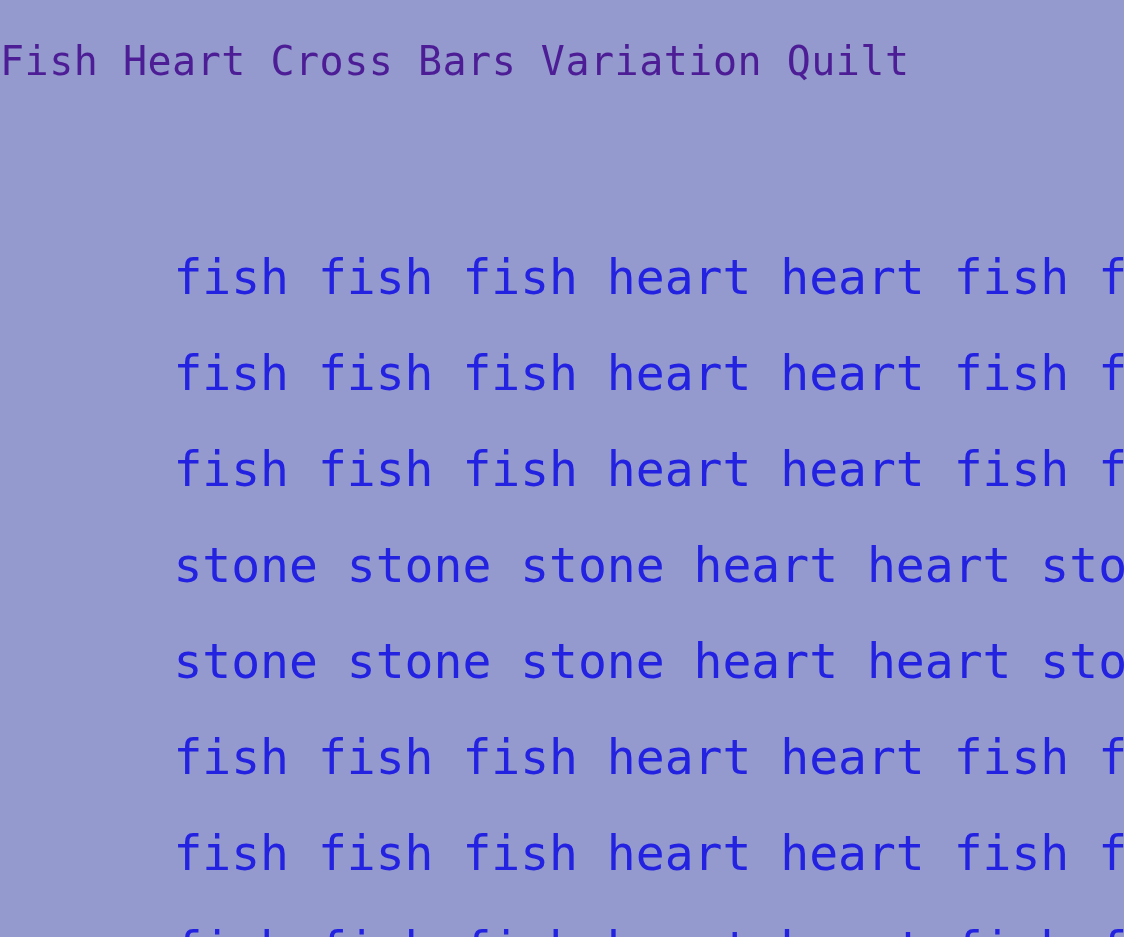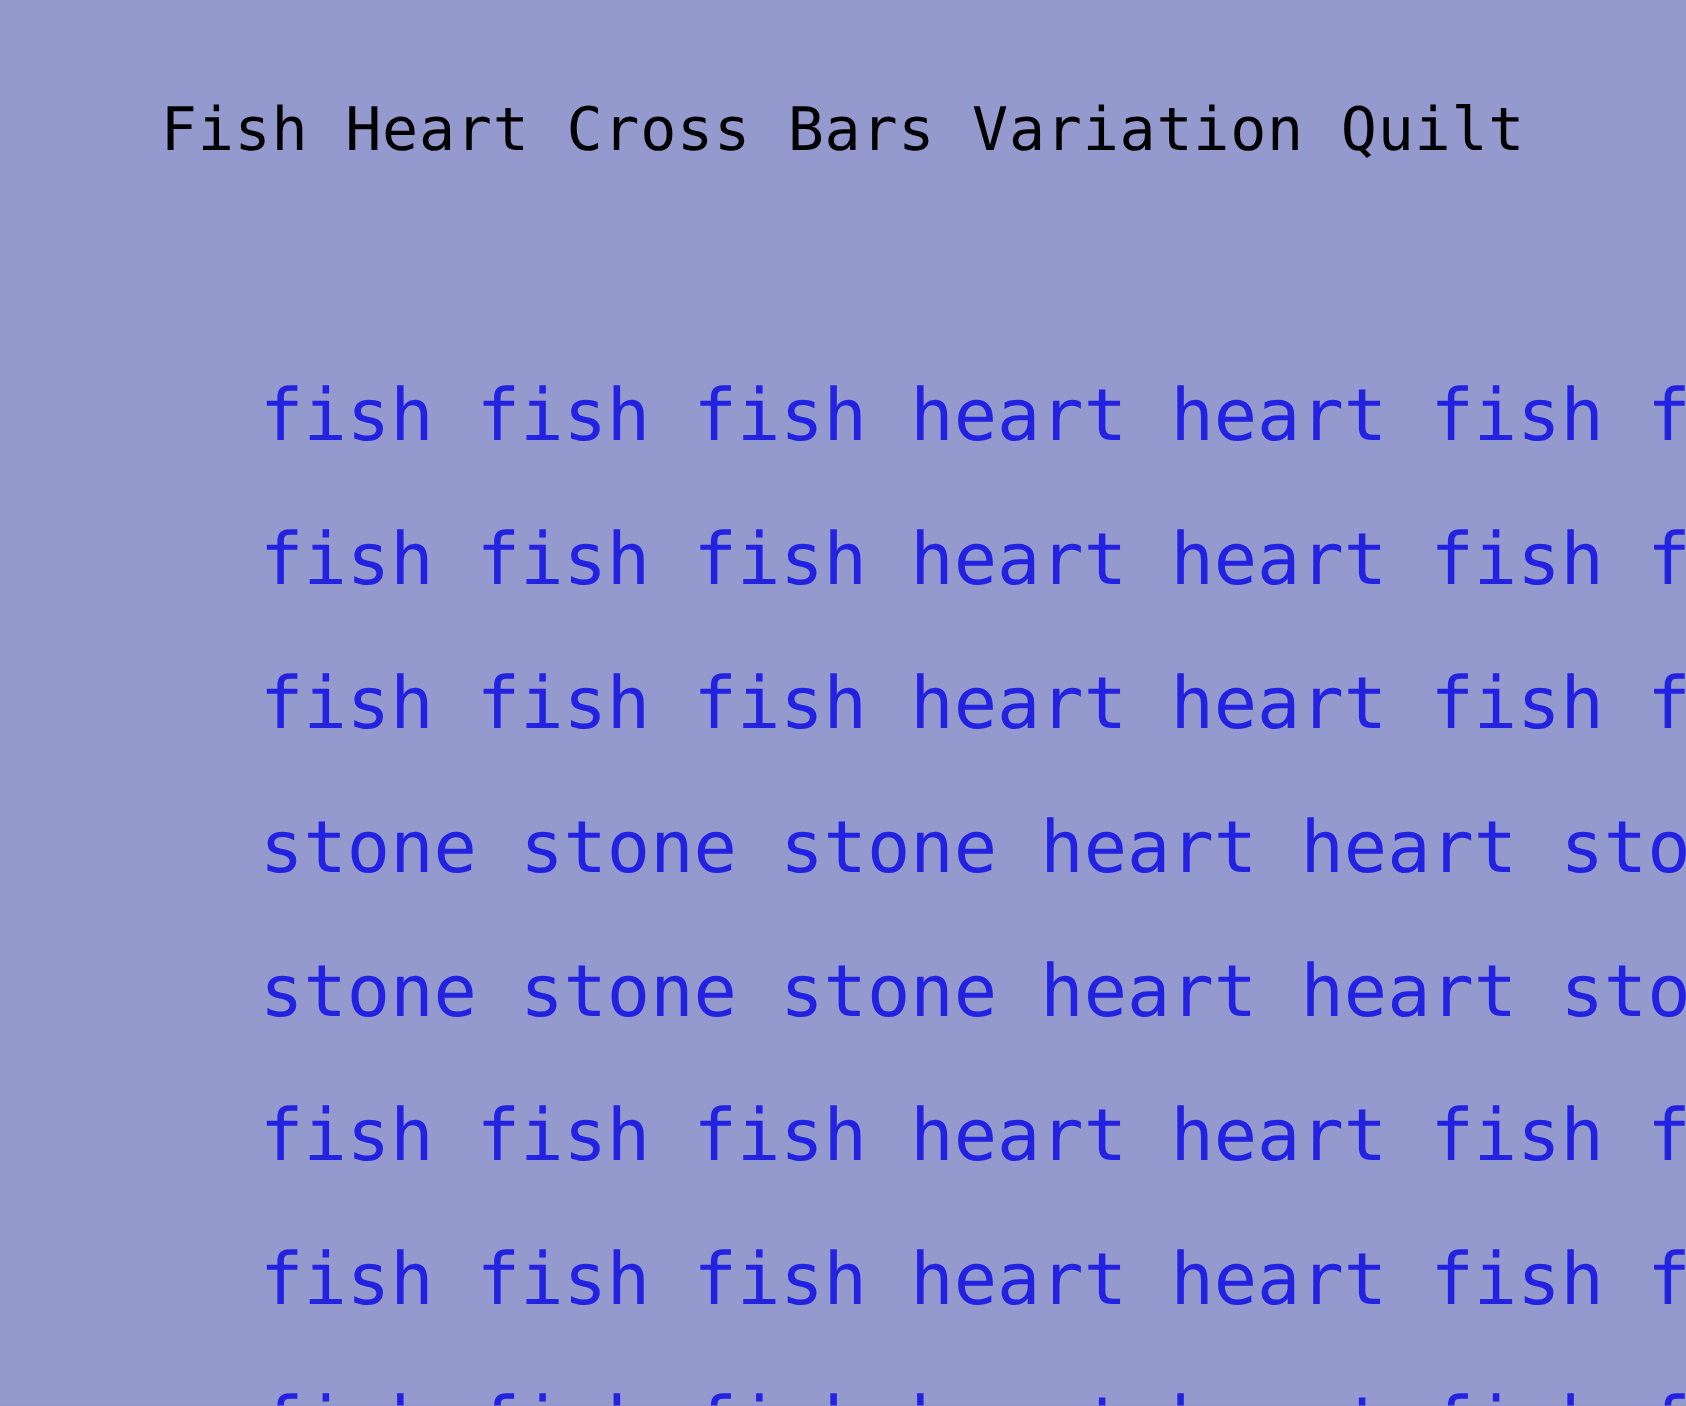--- a/index.html
+++ b/index.html
@@ -15,29 +15,29 @@
     overflow: hidden;
   }
   #quilt-figure {
     position: relative;
     width: 1124px;
     height: 937px;
     background: #9499ce;
   }
   #quilt-title {
     position: absolute;
-    top: 63px;
+    top: 37px;
     left: 0;
     width: 1124px;
-    text-align: center;
+    text-align: left;
     font-family: "DejaVu Sans Mono", "Liberation Mono", monospace;
     font-size: 40px;
     line-height: 48px;
     letter-spacing: 0.5px;
-    color: #000000;
+    color: #4c1d95;
     white-space: pre;
   }
   #quilt-grid {
     position: absolute;
     top: 133px;
     left: 0;
     width: 1124px;
   }
   .quilt-row {
     display: block;

